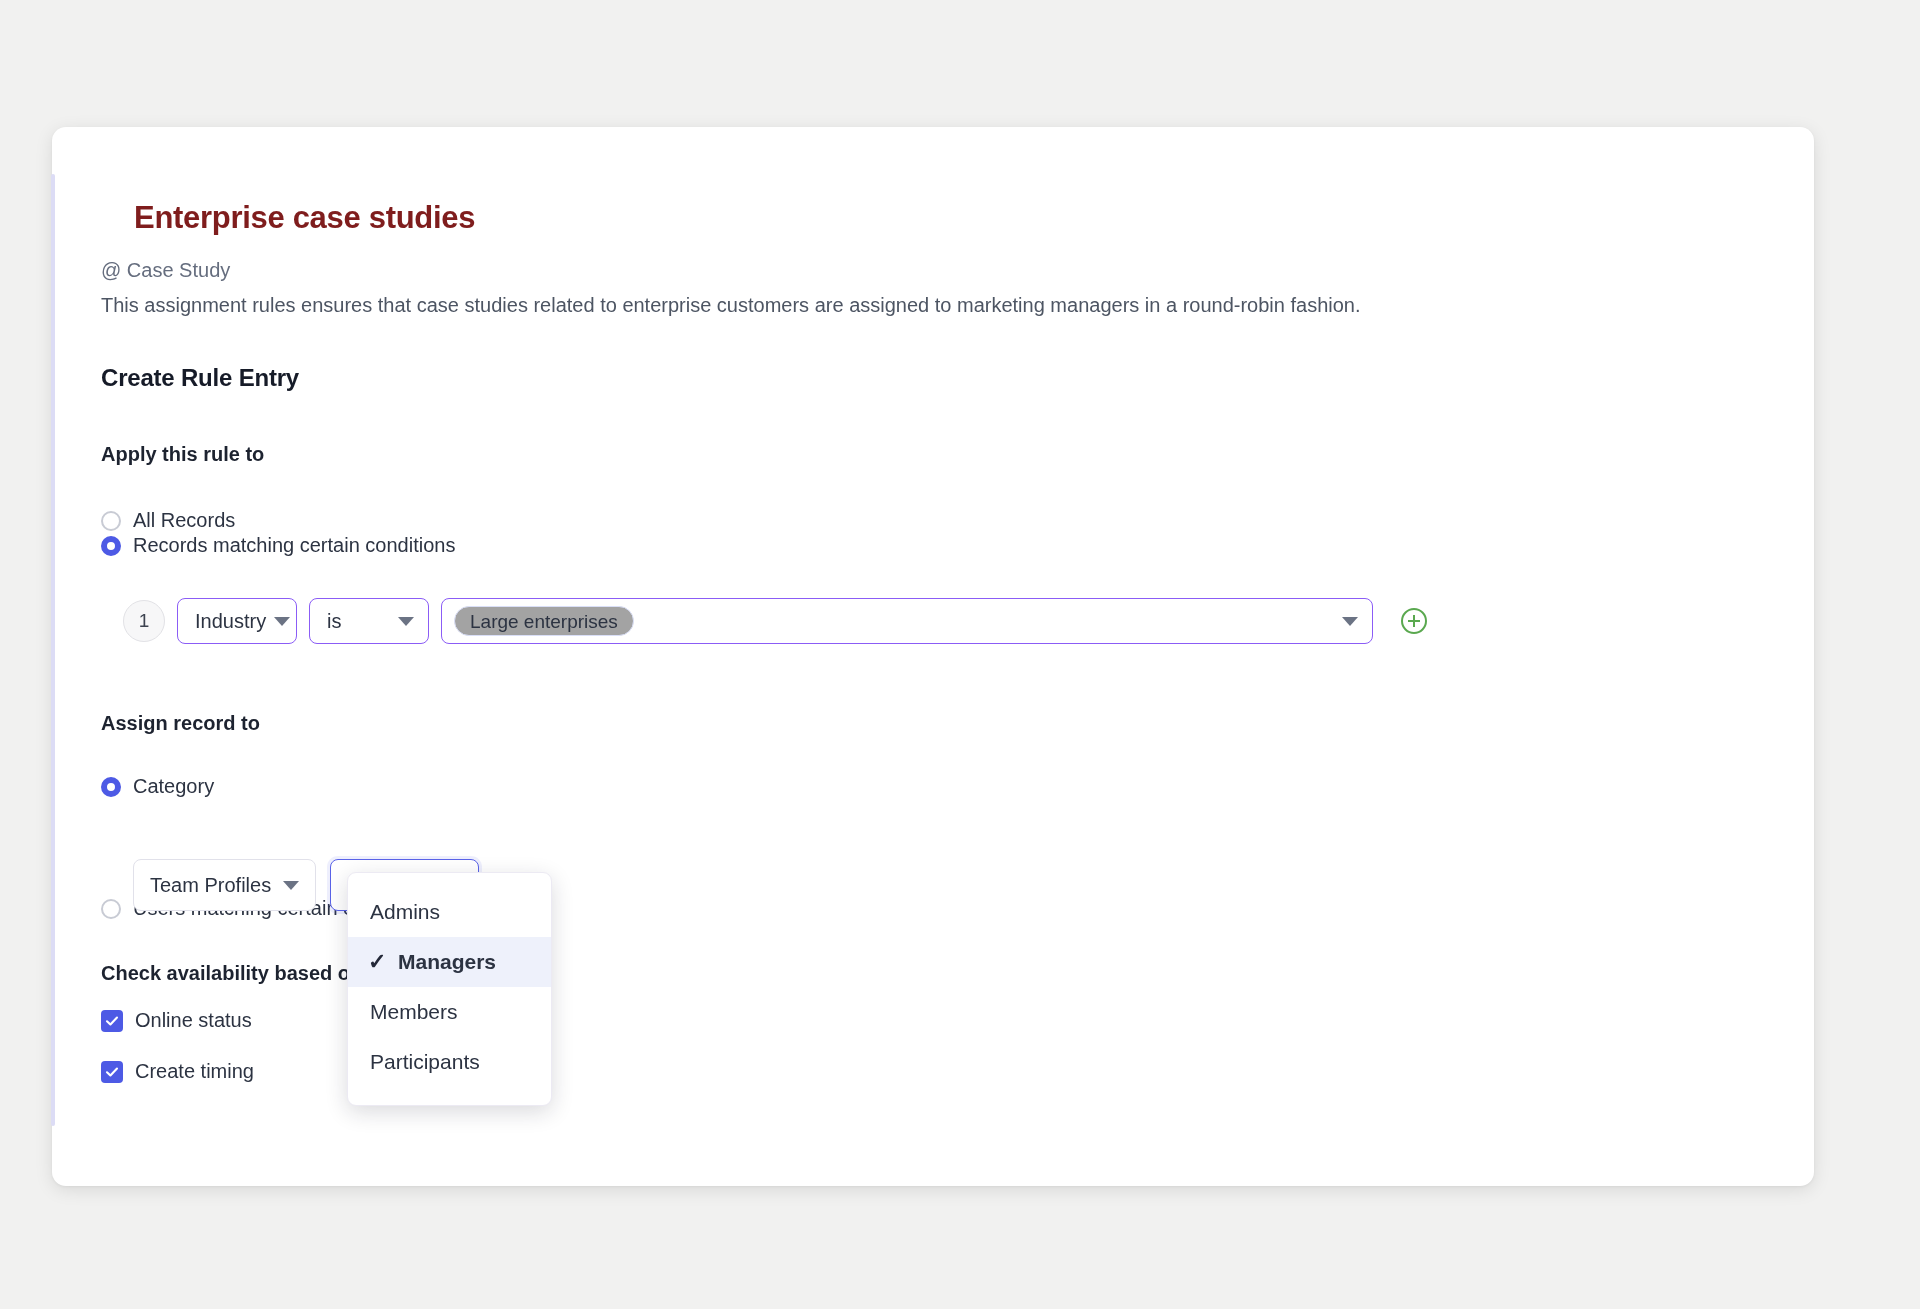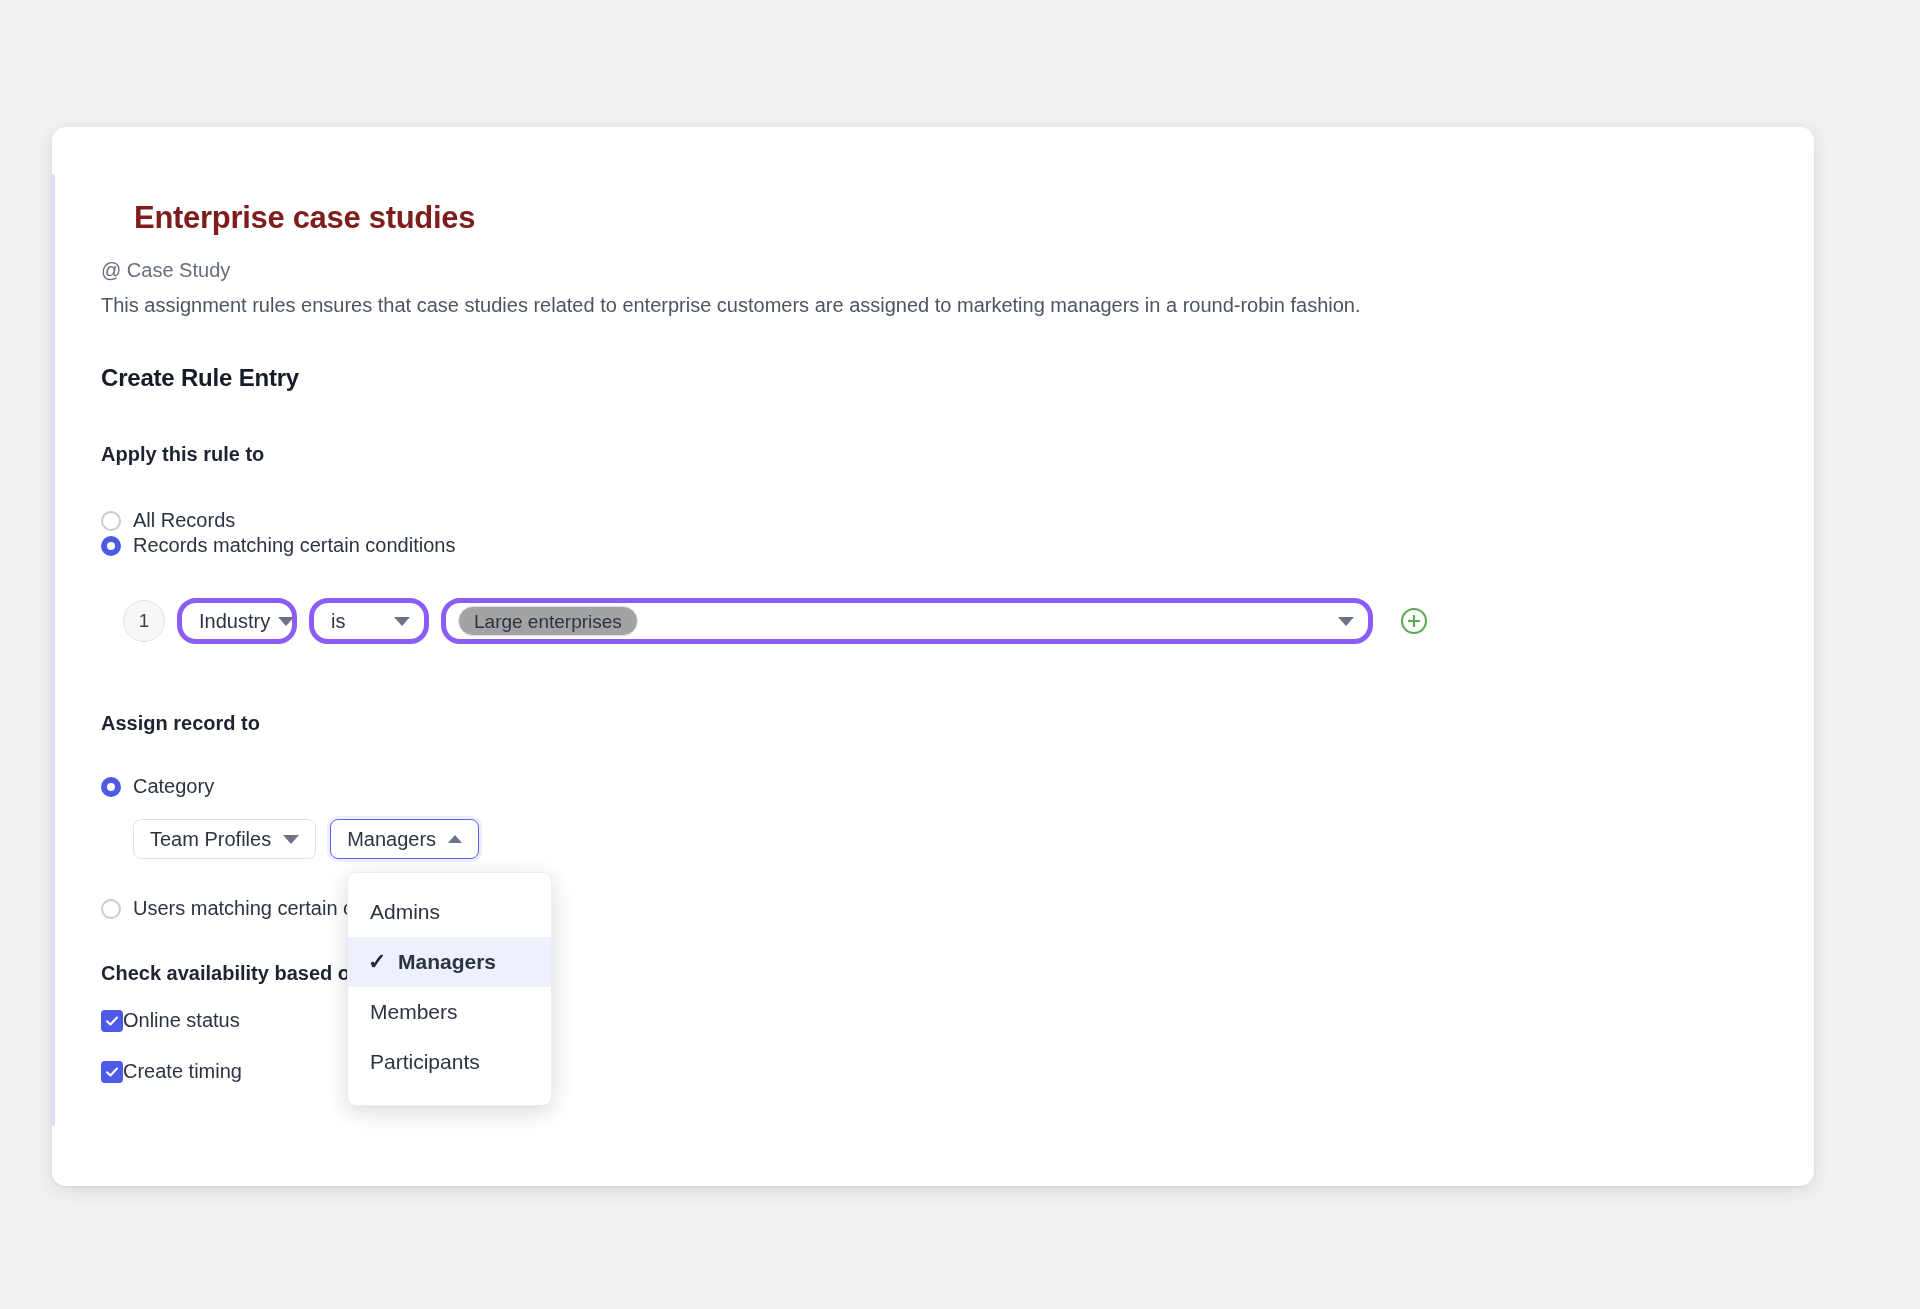--- a/index.html
+++ b/index.html
@@ -148,22 +148,22 @@
     align-items: center;
     justify-content: center;
     font-size: 19px;
     color: #3d4350;
     box-sizing: border-box;
     flex: none;
   }
 
   .select {
     height: 46px;
-    border: 5px solid #8b5cf6;
-    border-radius: 19px;
+    border: 1px solid #8b5cf6;
+    border-radius: 8px;
     background: #ffffff;
     display: flex;
     align-items: center;
     justify-content: space-between;
     padding: 0 14px 0 17px;
     box-sizing: border-box;
     font-size: 20px;
     color: #2c3342;
   }
   #select-field    { width: 120px; }
@@ -228,31 +228,32 @@
   .assign-row {
     position: absolute;
     left: 133px;
     top: 819px;
     display: flex;
     align-items: center;
     gap: 14px;
     z-index: 4;
   }
   .pill-btn {
-    height: 40px;
+    height: 52px;
     border-radius: 8px;
     border: 1px solid #e1e1ea;
     background: #ffffff;
     display: flex;
     align-items: center;
     gap: 12px;
     padding: 0 16px;
     box-sizing: border-box;
     font-size: 20px;
     color: #2c3342;
+    margin-top: 40px;
   }
   .pill-btn.active {
     border: 1.5px solid #5a63e8;
     box-shadow: 0 0 0 3px rgba(90,99,232,0.10);
   }
 
   
   .menu {
     position: absolute;
     left: 347px;
@@ -287,20 +288,21 @@
     color: #232838;
   }
   .menu-item.selected .menu-label { margin-left: 28px; }
 
   
   .check-row {
     position: absolute;
     left: 101px;
     display: flex;
     align-items: center;
+    gap: 12px;
   }
   #check-online { top: 1009px; }
   #check-shift  { top: 1060px; }
 
   .checkbox {
     width: 22px;
     height: 22px;
     border-radius: 4px;
     background: #4d5ae5;
     display: flex;

